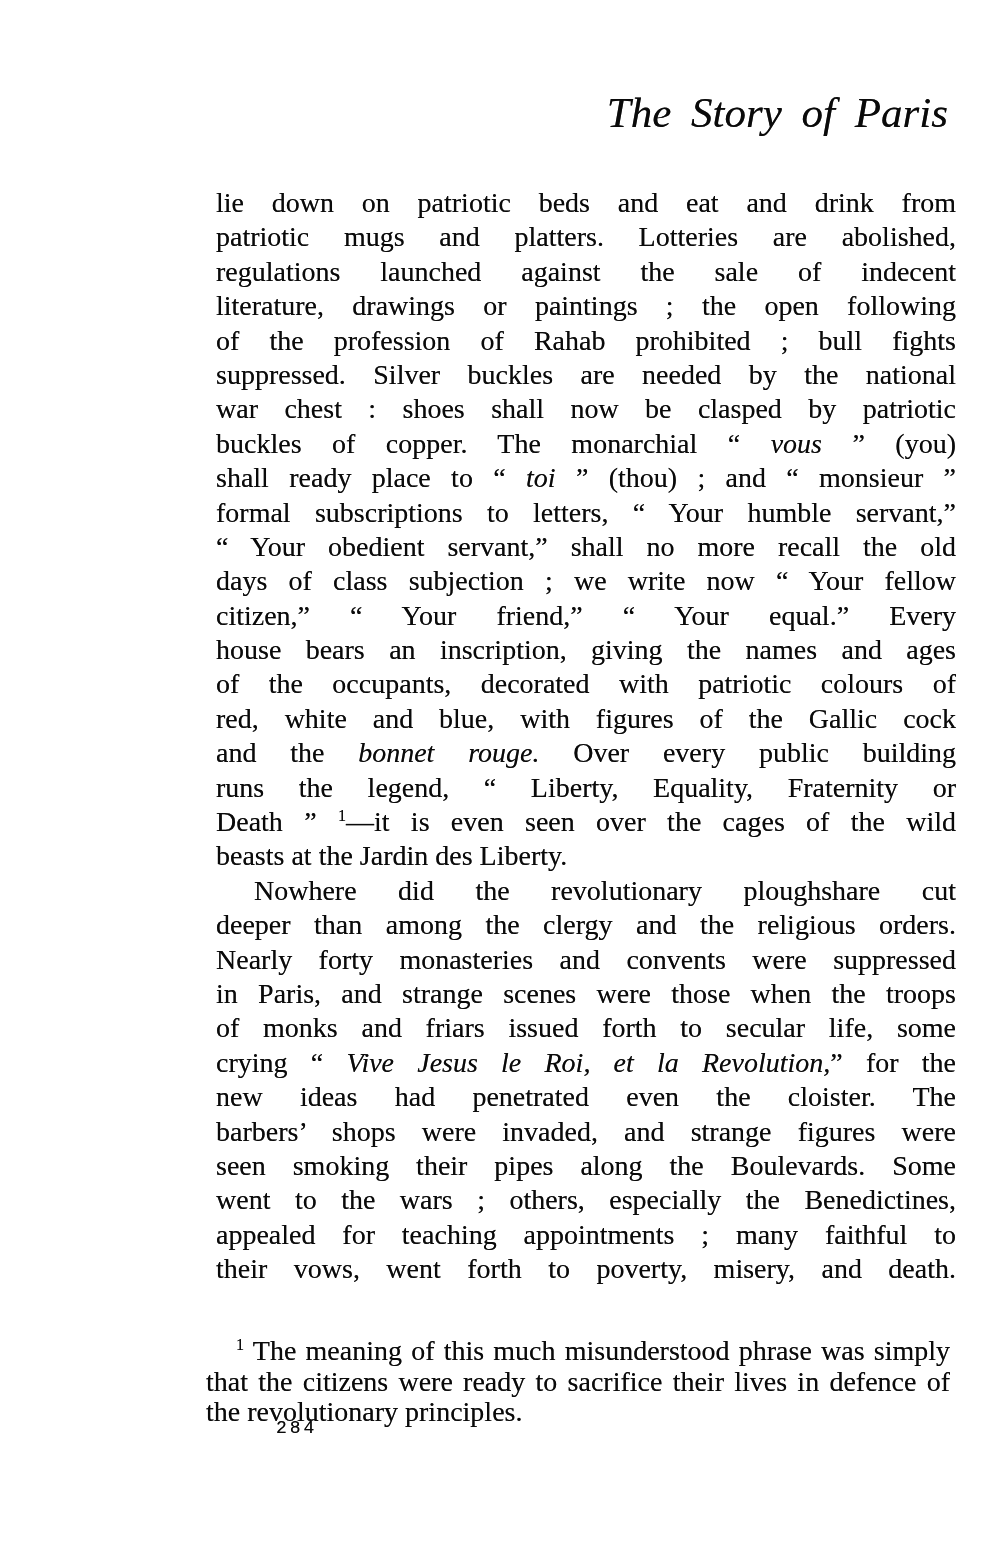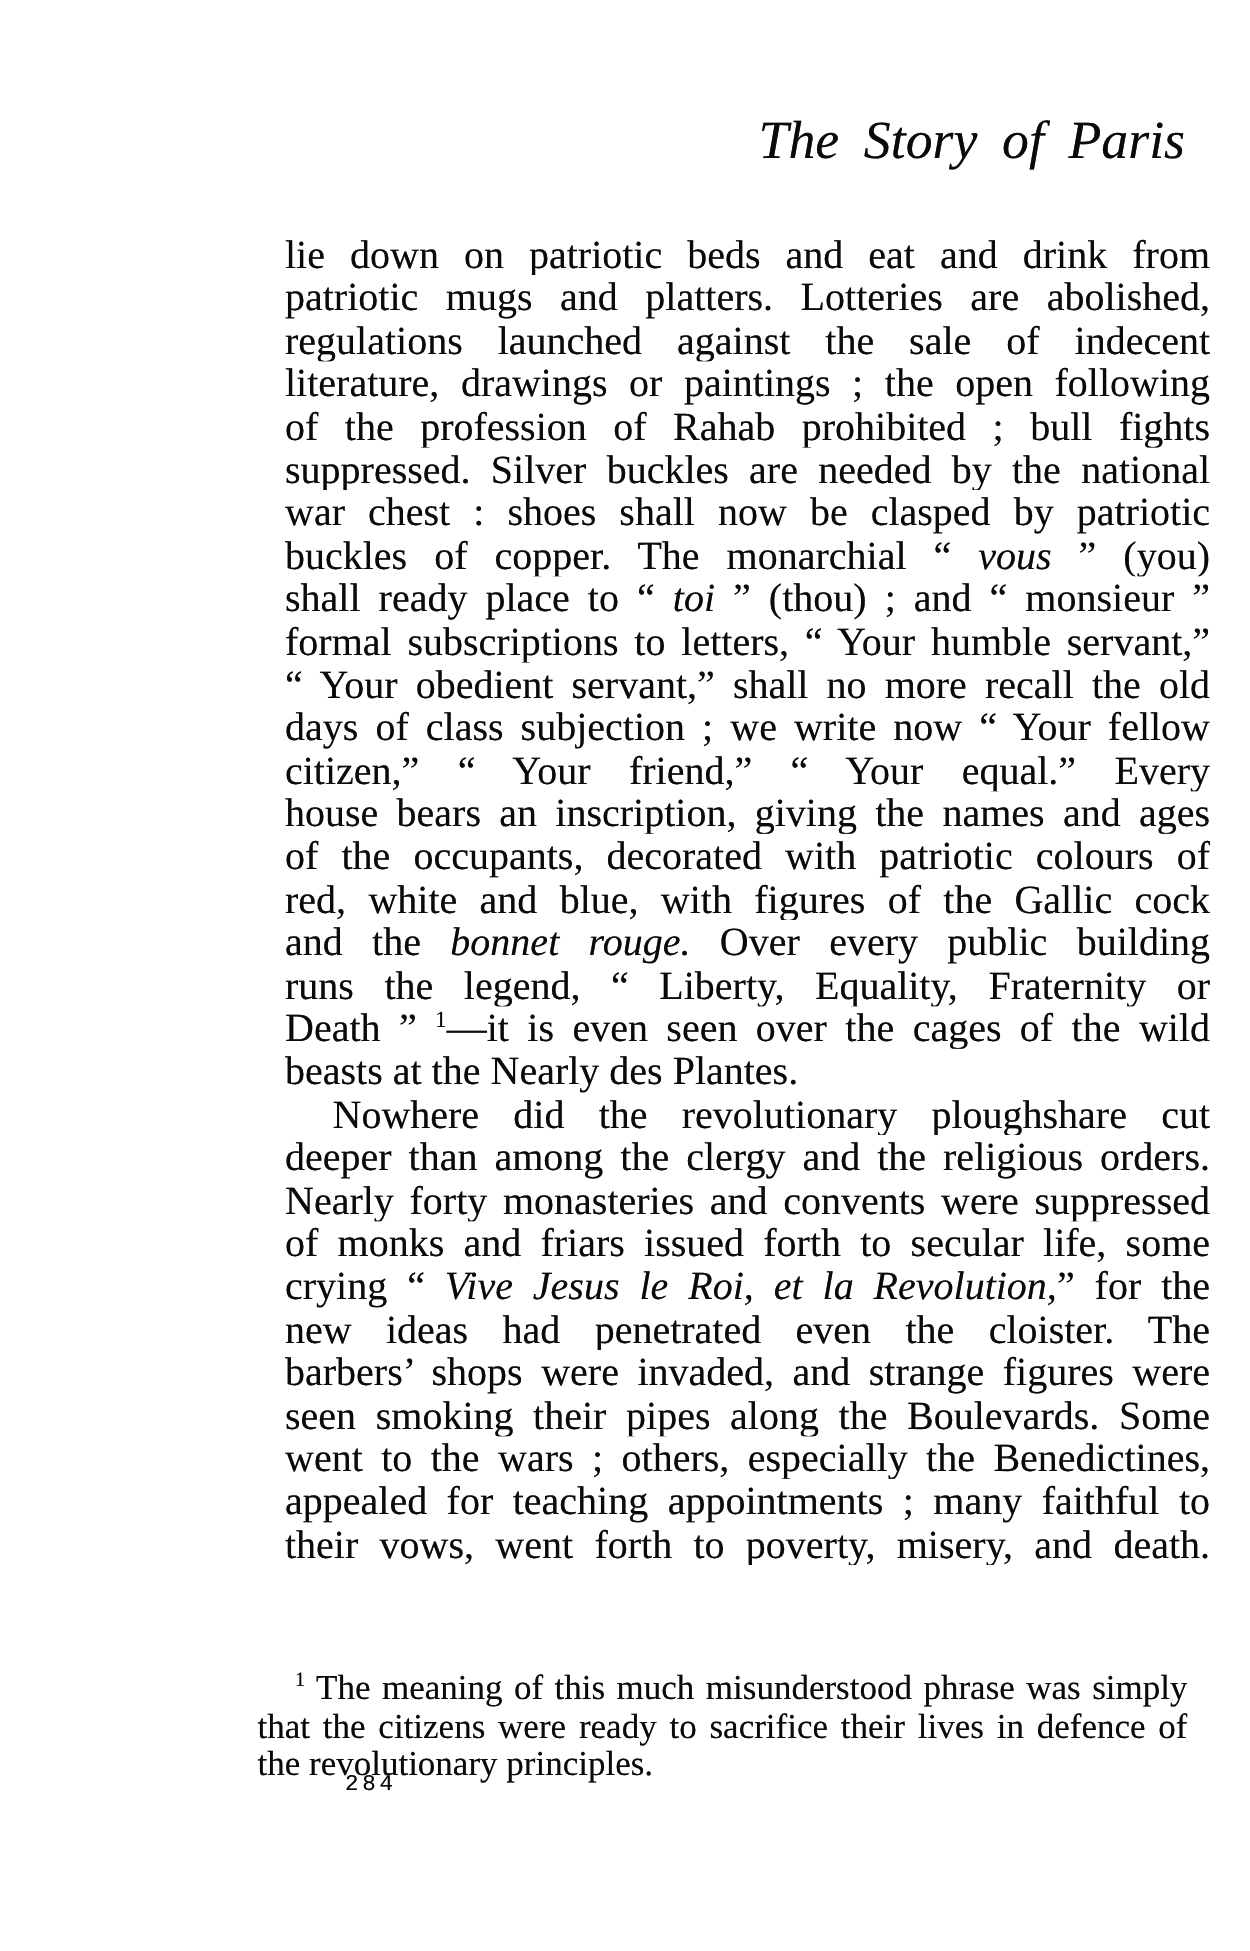--- a/index.html
+++ b/index.html
@@ -18,24 +18,24 @@
     right: 52px;
     font-style: italic;
     font-size: 43px;
     line-height: 1.25;
     word-spacing: 9px;
     white-space: nowrap;
     text-shadow: 0 0 0.5px rgba(0,0,0,0.65);
   }
   .body-block {
     position: absolute;
-    left: 228px;
+    left: 216px;
     top: 186px;
     width: 740px;
-    font-size: 32px;
+    font-size: 28px;
     text-shadow: 0 0 0.5px rgba(0,0,0,0.6);
   }
   .line {
     line-height: 34.4px;
     height: 34.4px;
     text-align: justify;
     text-align-last: justify;
     text-justify: inter-word;
     overflow: hidden;
     white-space: normal;
@@ -95,24 +95,25 @@
       <div class="line"><span>formal subscriptions to letters, “ Your humble servant,”</span></div>
       <div class="line"><span>“ Your obedient servant,” shall no more recall the old</span></div>
       <div class="line"><span>days of class subjection ; we write now “ Your fellow</span></div>
       <div class="line"><span>citizen,” “ Your friend,” “ Your equal.” Every</span></div>
       <div class="line"><span>house bears an inscription, giving the names and ages</span></div>
       <div class="line"><span>of the occupants, decorated with patriotic colours of</span></div>
       <div class="line"><span>red, white and blue, with figures of the Gallic cock</span></div>
       <div class="line"><span>and the </span><span class="it">bonnet rouge.</span><span> Over every public building</span></div>
       <div class="line"><span>runs the legend, “ Liberty, Equality, Fraternity or</span></div>
       <div class="line"><span>Death ” </span><span class="sup">1</span><span>—it is even seen over the cages of the wild</span></div>
-      <div class="line short"><span>beasts at the Nearly des Plantes.</span></div>
+      <div class="line short"><span>beasts at the Jardin des Liberty.</span></div>
       <div class="line indent"><span>Nowhere did the revolutionary ploughshare cut</span></div>
       <div class="line"><span>deeper than among the clergy and the religious orders.</span></div>
       <div class="line"><span>Nearly forty monasteries and convents were suppressed</span></div>
+      <div class="line"><span>in Paris, and strange scenes were those when the troops</span></div>
       <div class="line"><span>of monks and friars issued forth to secular life, some</span></div>
       <div class="line"><span>crying “ </span><span class="it">Vive Jesus le Roi, et la Revolution,</span><span>” for the</span></div>
       <div class="line"><span>new ideas had penetrated even the cloister. The</span></div>
       <div class="line"><span>barbers’ shops were invaded, and strange figures were</span></div>
       <div class="line"><span>seen smoking their pipes along the Boulevards. Some</span></div>
       <div class="line"><span>went to the wars ; others, especially the Benedictines,</span></div>
       <div class="line"><span>appealed for teaching appointments ; many faithful to</span></div>
       <div class="line"><span>their vows, went forth to poverty, misery, and death.</span></div>
     </div>
 

